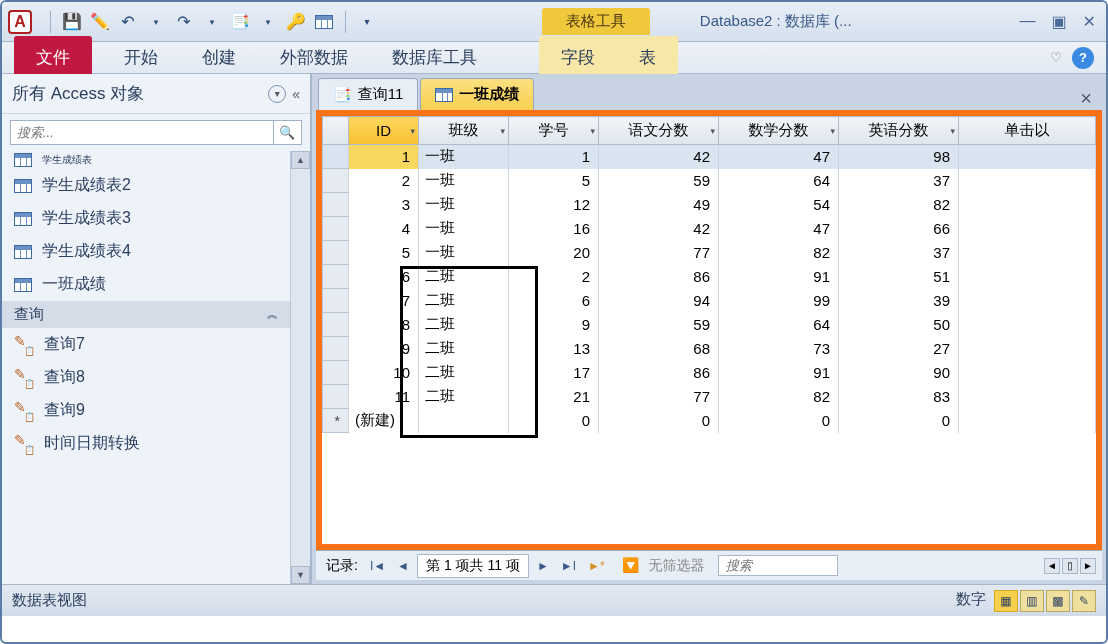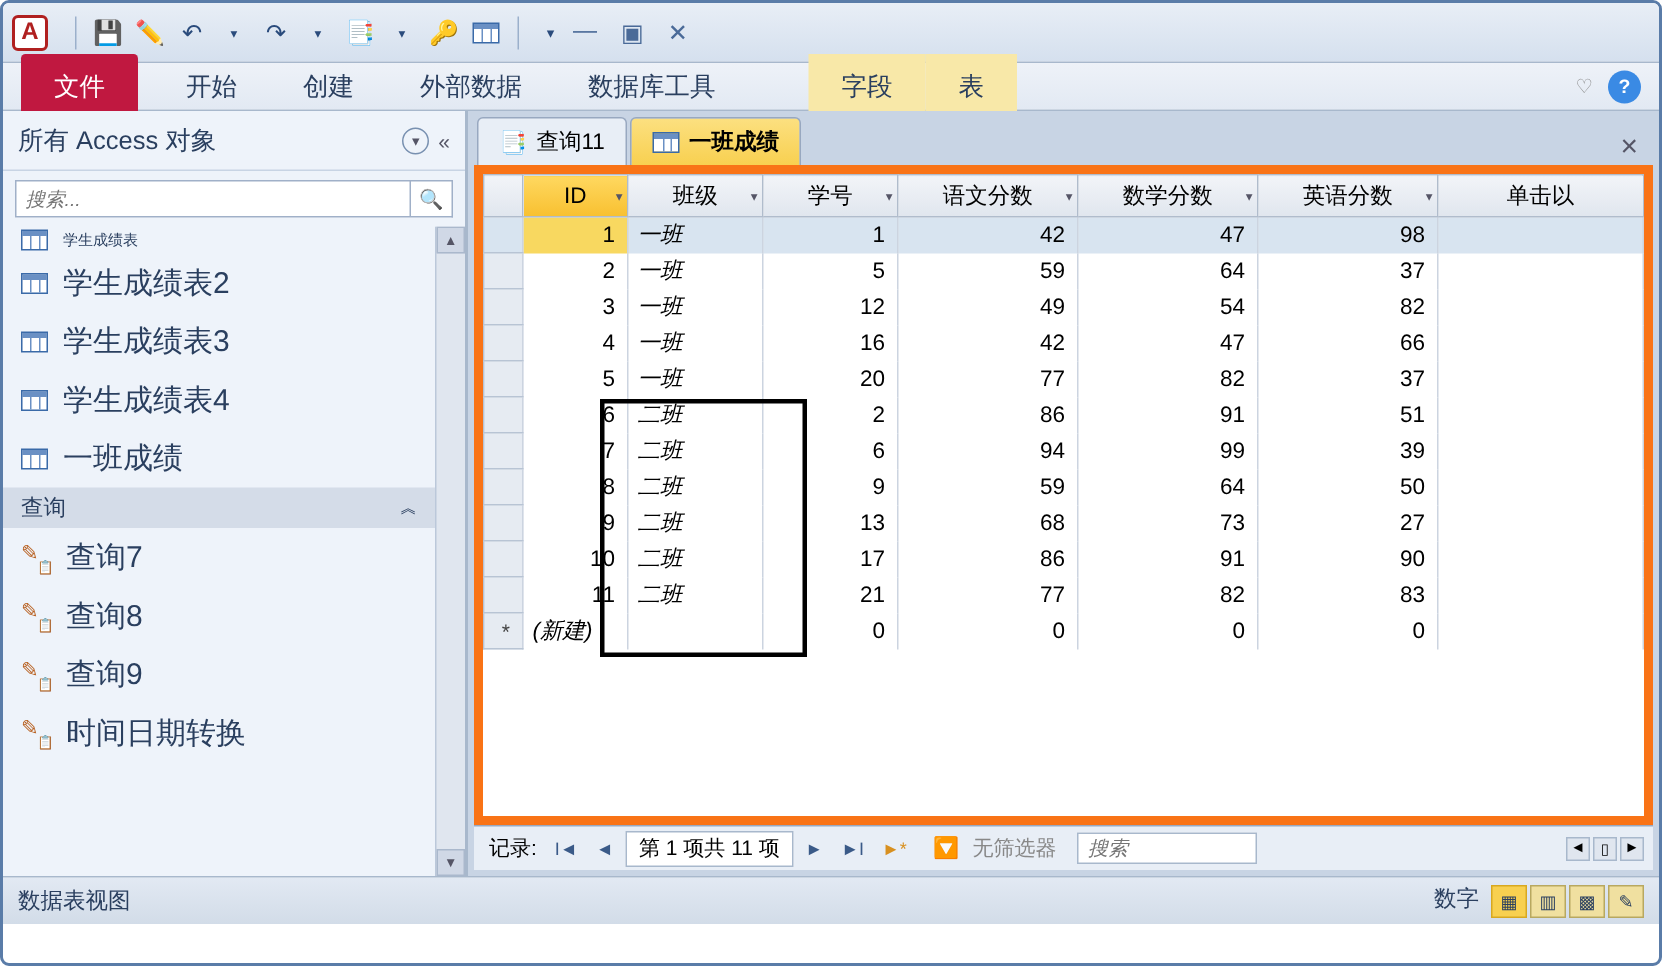--- a/index.html
+++ b/index.html
@@ -34,21 +34,21 @@
 .nav-header-btn { width: 18px; height: 18px; border-radius: 50%; border: 1px solid #7890b0; margin-left: auto; display: flex; align-items: center; justify-content: center; font-size: 10px; color: #556; cursor: pointer; }
 .nav-collapse { margin-left: 6px; font-size: 14px; color: #556; cursor: pointer; }
 .search-row { padding: 6px 8px; display: flex; }
 .search-input { flex: 1; border: 1px solid #a0b0c8; padding: 4px 6px; font-size: 13px; color: #333; font-style: italic; }
 .search-btn { width: 28px; border: 1px solid #a0b0c8; border-left: none; background: #fff; display: flex; align-items: center; justify-content: center; color: #2a5aa0; cursor: pointer; }
 .nav-list { flex: 1; overflow: hidden; position: relative; }
 .nav-scroll { position: absolute; top: 0; right: 0; width: 20px; height: 100%; background: #e0e6ef; border-left: 1px solid #bbc8da; }
 .scroll-btn { height: 18px; background: #d0d8e6; border: 1px solid #aab8cc; display: flex; align-items: center; justify-content: center; font-size: 9px; color: #556; cursor: pointer; }
 .scroll-btn.down { position: absolute; bottom: 0; width: 100%; }
 .nav-items { padding-right: 20px; }
-.nav-item { display: flex; align-items: center; padding: 6px 12px; font-size: 20px; color: #2a3f5f; cursor: pointer; gap: 10px; }
+.nav-item { display: flex; align-items: center; padding: 6px 12px; font-size: 16px; color: #2a3f5f; cursor: pointer; gap: 10px; }
 .nav-item.cut { padding-top: 2px; padding-bottom: 2px; font-size: 10px; }
 .nav-group { background: #d4dce8; padding: 4px 12px; font-size: 15px; color: #2a3f5f; display: flex; align-items: center; }
 .nav-group .chev { margin-left: auto; font-size: 11px; }
 .tbl-icon { width: 18px; height: 14px; border: 1px solid #3a6aa8; display: inline-block; position: relative; background: linear-gradient(#6a90c4 0 30%, #fff 30%); }
 .tbl-icon::before { content: ""; position: absolute; left: 33%; top: 0; width: 1px; height: 100%; background: #6a90c4; }
 .tbl-icon::after { content: ""; position: absolute; left: 66%; top: 0; width: 1px; height: 100%; background: #6a90c4; }
 .qry-icon { width: 20px; height: 16px; position: relative; }
 .qry-icon::before { content: "✎"; color: #b86020; font-size: 14px; position: absolute; left: 0; top: -4px; }
 .qry-icon::after { content: "📋"; font-size: 9px; position: absolute; right: -2px; bottom: -3px; }
 
@@ -58,21 +58,21 @@
 .doc-tab { display: flex; align-items: center; gap: 6px; padding: 6px 14px; background: #e8eef6; border: 1px solid #98a8c0; border-bottom: none; border-radius: 4px 4px 0 0; font-size: 15px; cursor: pointer; }
 .doc-tab.active { background: linear-gradient(#fce080, #f8d050); font-weight: bold; }
 .doc-tabs .close-x { margin-left: auto; font-size: 20px; color: #556; cursor: pointer; padding-right: 8px; }
 
 .datasheet { flex: 1; background: #fff; border: 6px solid #f97316; margin: 0 4px; overflow: hidden; position: relative; }
 .grid { border-collapse: collapse; font-size: 15px; width: 100%; }
 .grid th { background: linear-gradient(#f2f4f8, #e0e6ee); border: 1px solid #b0bccc; padding: 4px 8px; font-weight: normal; font-size: 15px; text-align: center; position: relative; }
 .grid th.id { background: linear-gradient(#ffd860, #f8c030); }
 .grid th .dd { position: absolute; right: 3px; top: 50%; transform: translateY(-50%); font-size: 9px; color: #556; }
 .grid td { border-right: 1px solid #ccd4e0; padding: 2px 8px; text-align: right; height: 24px; }
-.grid td.txt { text-align: left; padding-left: 6px; font-style: italic; }
+.grid td.txt { text-align: left; padding-left: 6px; }
 .grid tr.sel td { background: #d8e4f0; }
 .grid tr.sel td.idcell { background: #f8d860; }
 .row-selector { width: 26px; background: #e6ebf2; border: 1px solid #b8c4d4; text-align: center; font-size: 14px; color: #444; }
 .highlight-box { position: absolute; border: 3px solid #000; pointer-events: none; }
 
 .rec-nav { height: 30px; border-top: 1px solid #98a8c0; background: #e8eef6; margin: 0 4px 4px; display: flex; align-items: center; font-size: 14px; padding: 0 6px; gap: 4px; }
 .rec-btn { padding: 2px 4px; cursor: pointer; color: #3a5a88; font-size: 12px; }
 .rec-text { padding: 0 4px; }
 .rec-filter { color: #888; margin-left: 10px; font-family: Liberation Mono, monospace; }
 .rec-search { border: 1px solid #a8b8cc; padding: 2px 6px; width: 120px; margin-left: 10px; font-style: italic; color: #555; }
@@ -101,20 +101,24 @@
     <span class="qat-btn" style="font-size:9px">▾</span>
     <span class="qat-btn">📑</span>
     <span class="qat-btn" style="font-size:9px">▾</span>
     <span class="qat-btn">🔑</span>
     <span class="qat-btn">
         <span class="tbl-icon"></span>
       </span>
     <span class="sep-qat"></span>
     <span class="qat-btn" style="font-size:10px">▾</span>
   </div>
+  <div class="title-center">
+    <span class="contextual-tab">表格工具</span>
+    <span class="title-text">Database2 : 数据库 (...</span>
+  </div>
   <div class="win-controls">
     <span class="win-btn">—</span>
     <span class="win-btn">▣</span>
     <span class="win-btn">✕</span>
   </div>
 </div>
 
 <div class="ribbon">
   <div class="tab file">文件</div>
   <div class="tab">开始</div>

